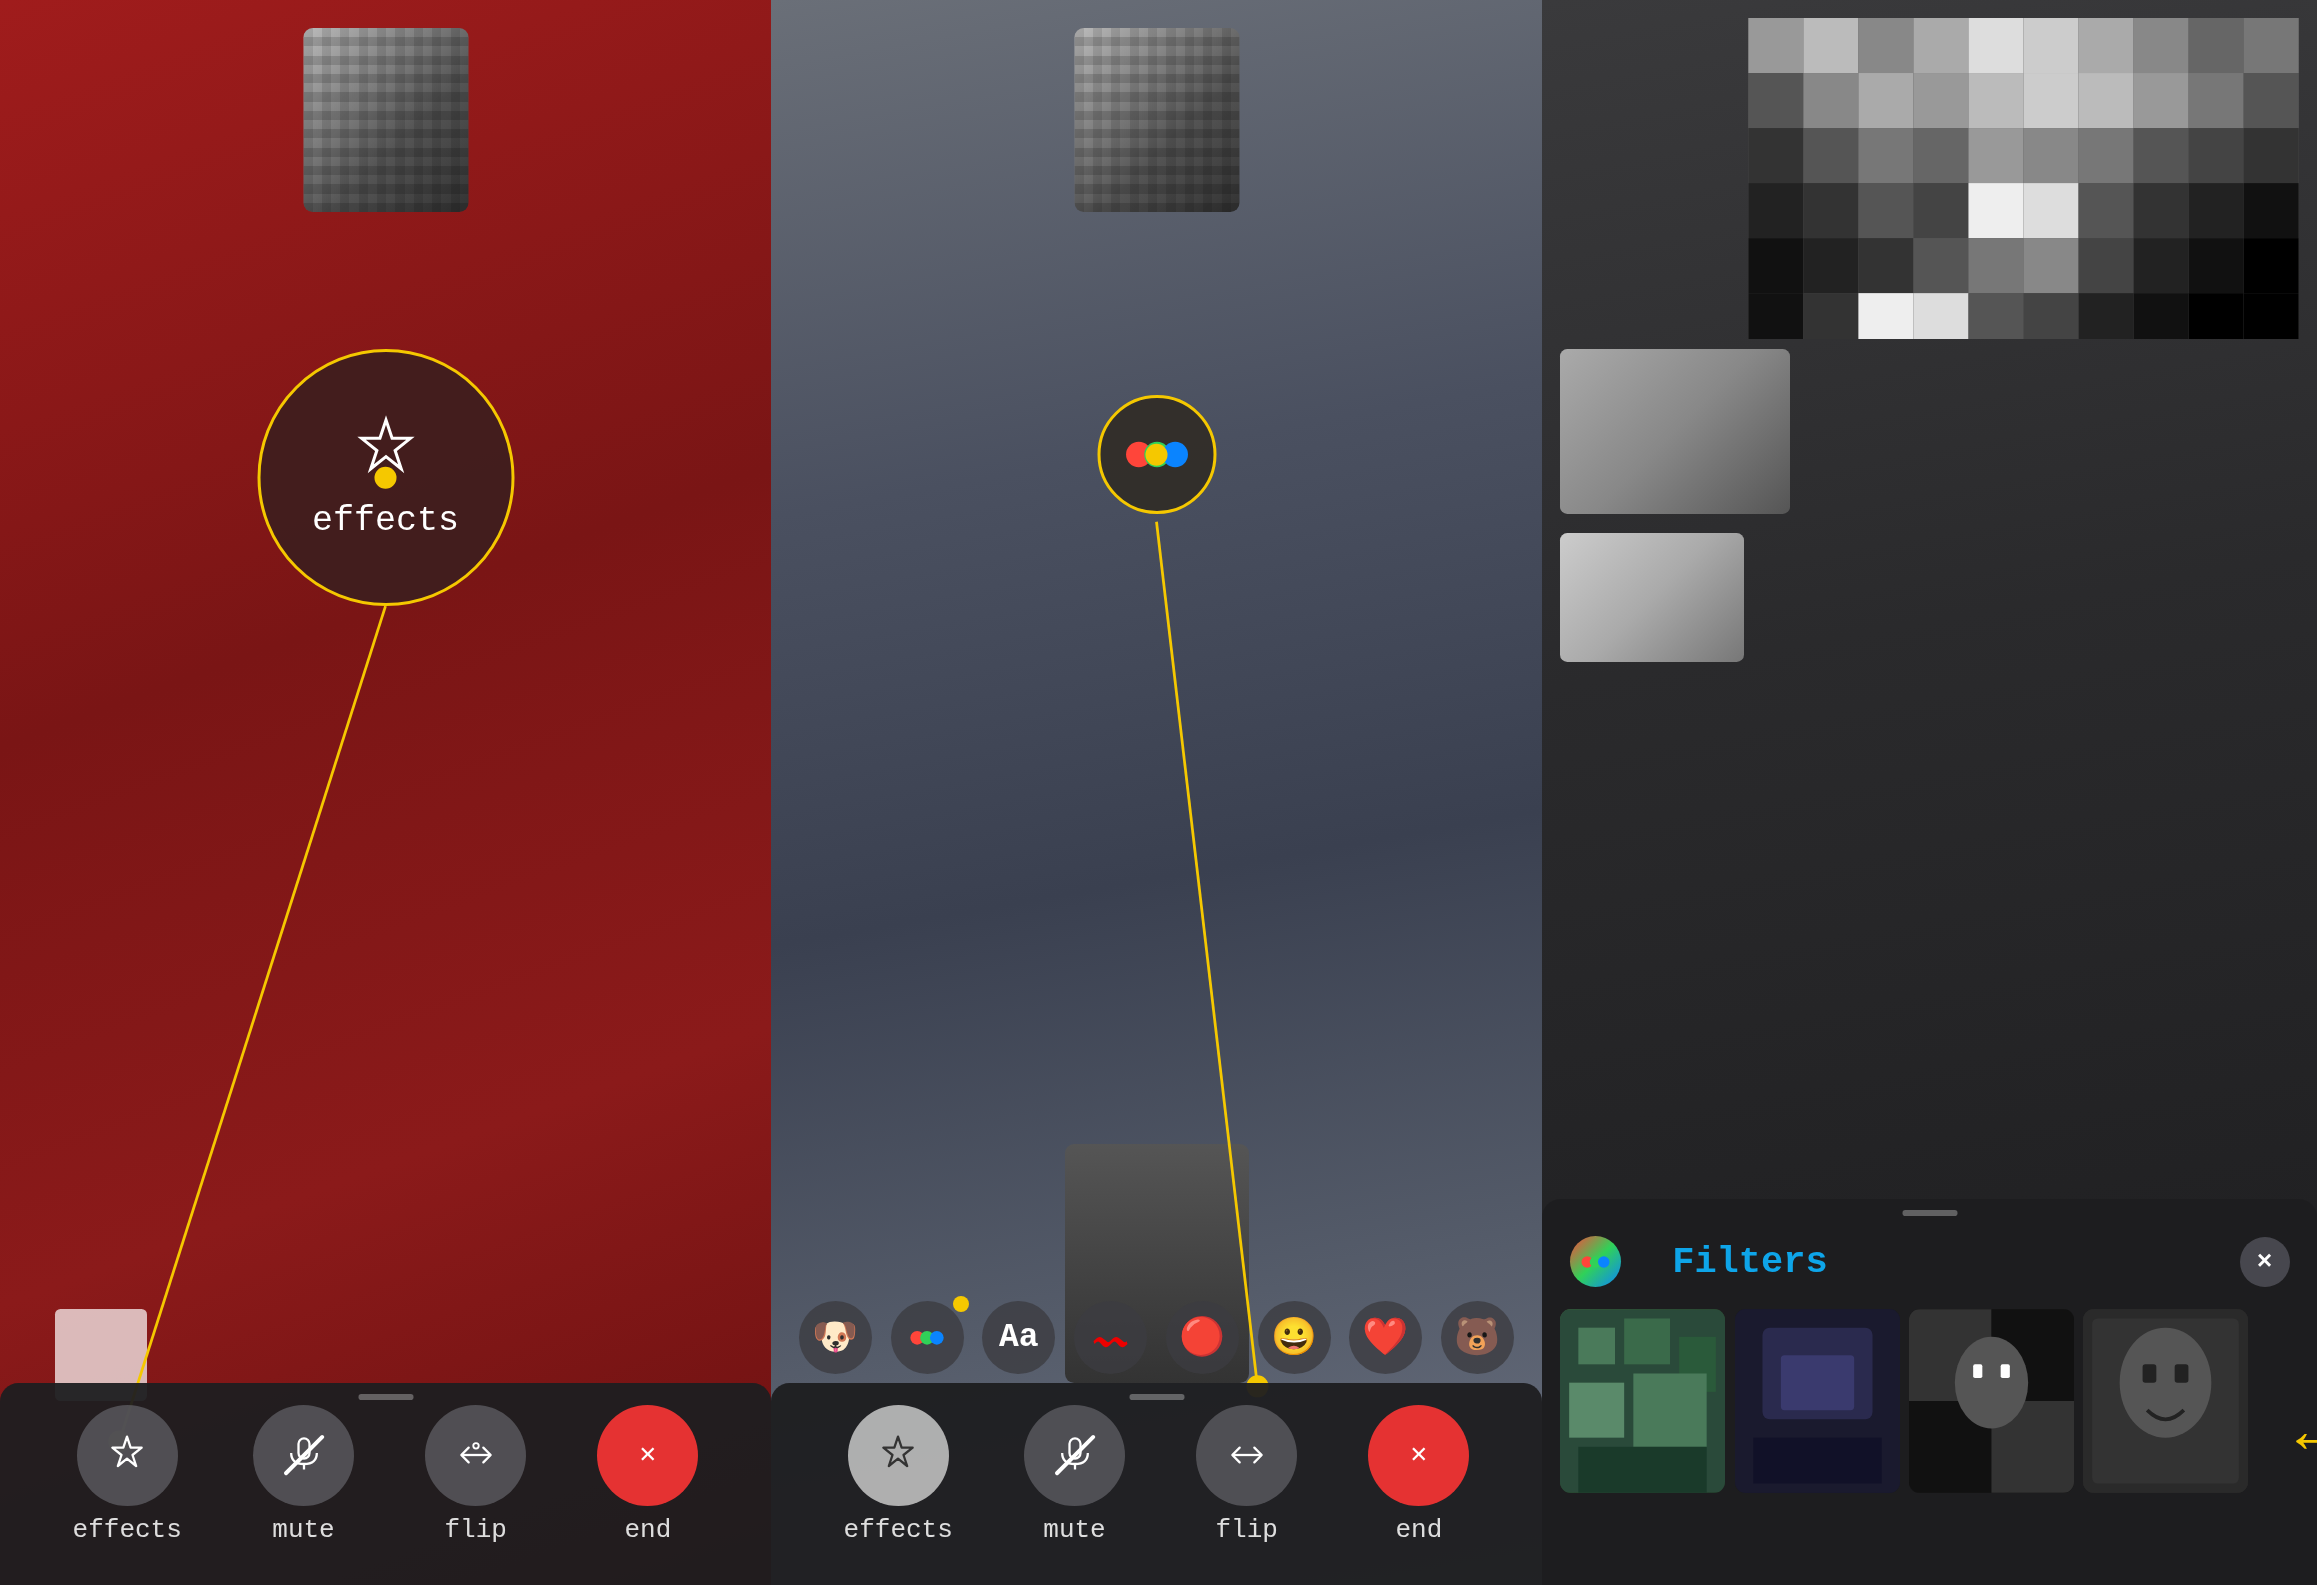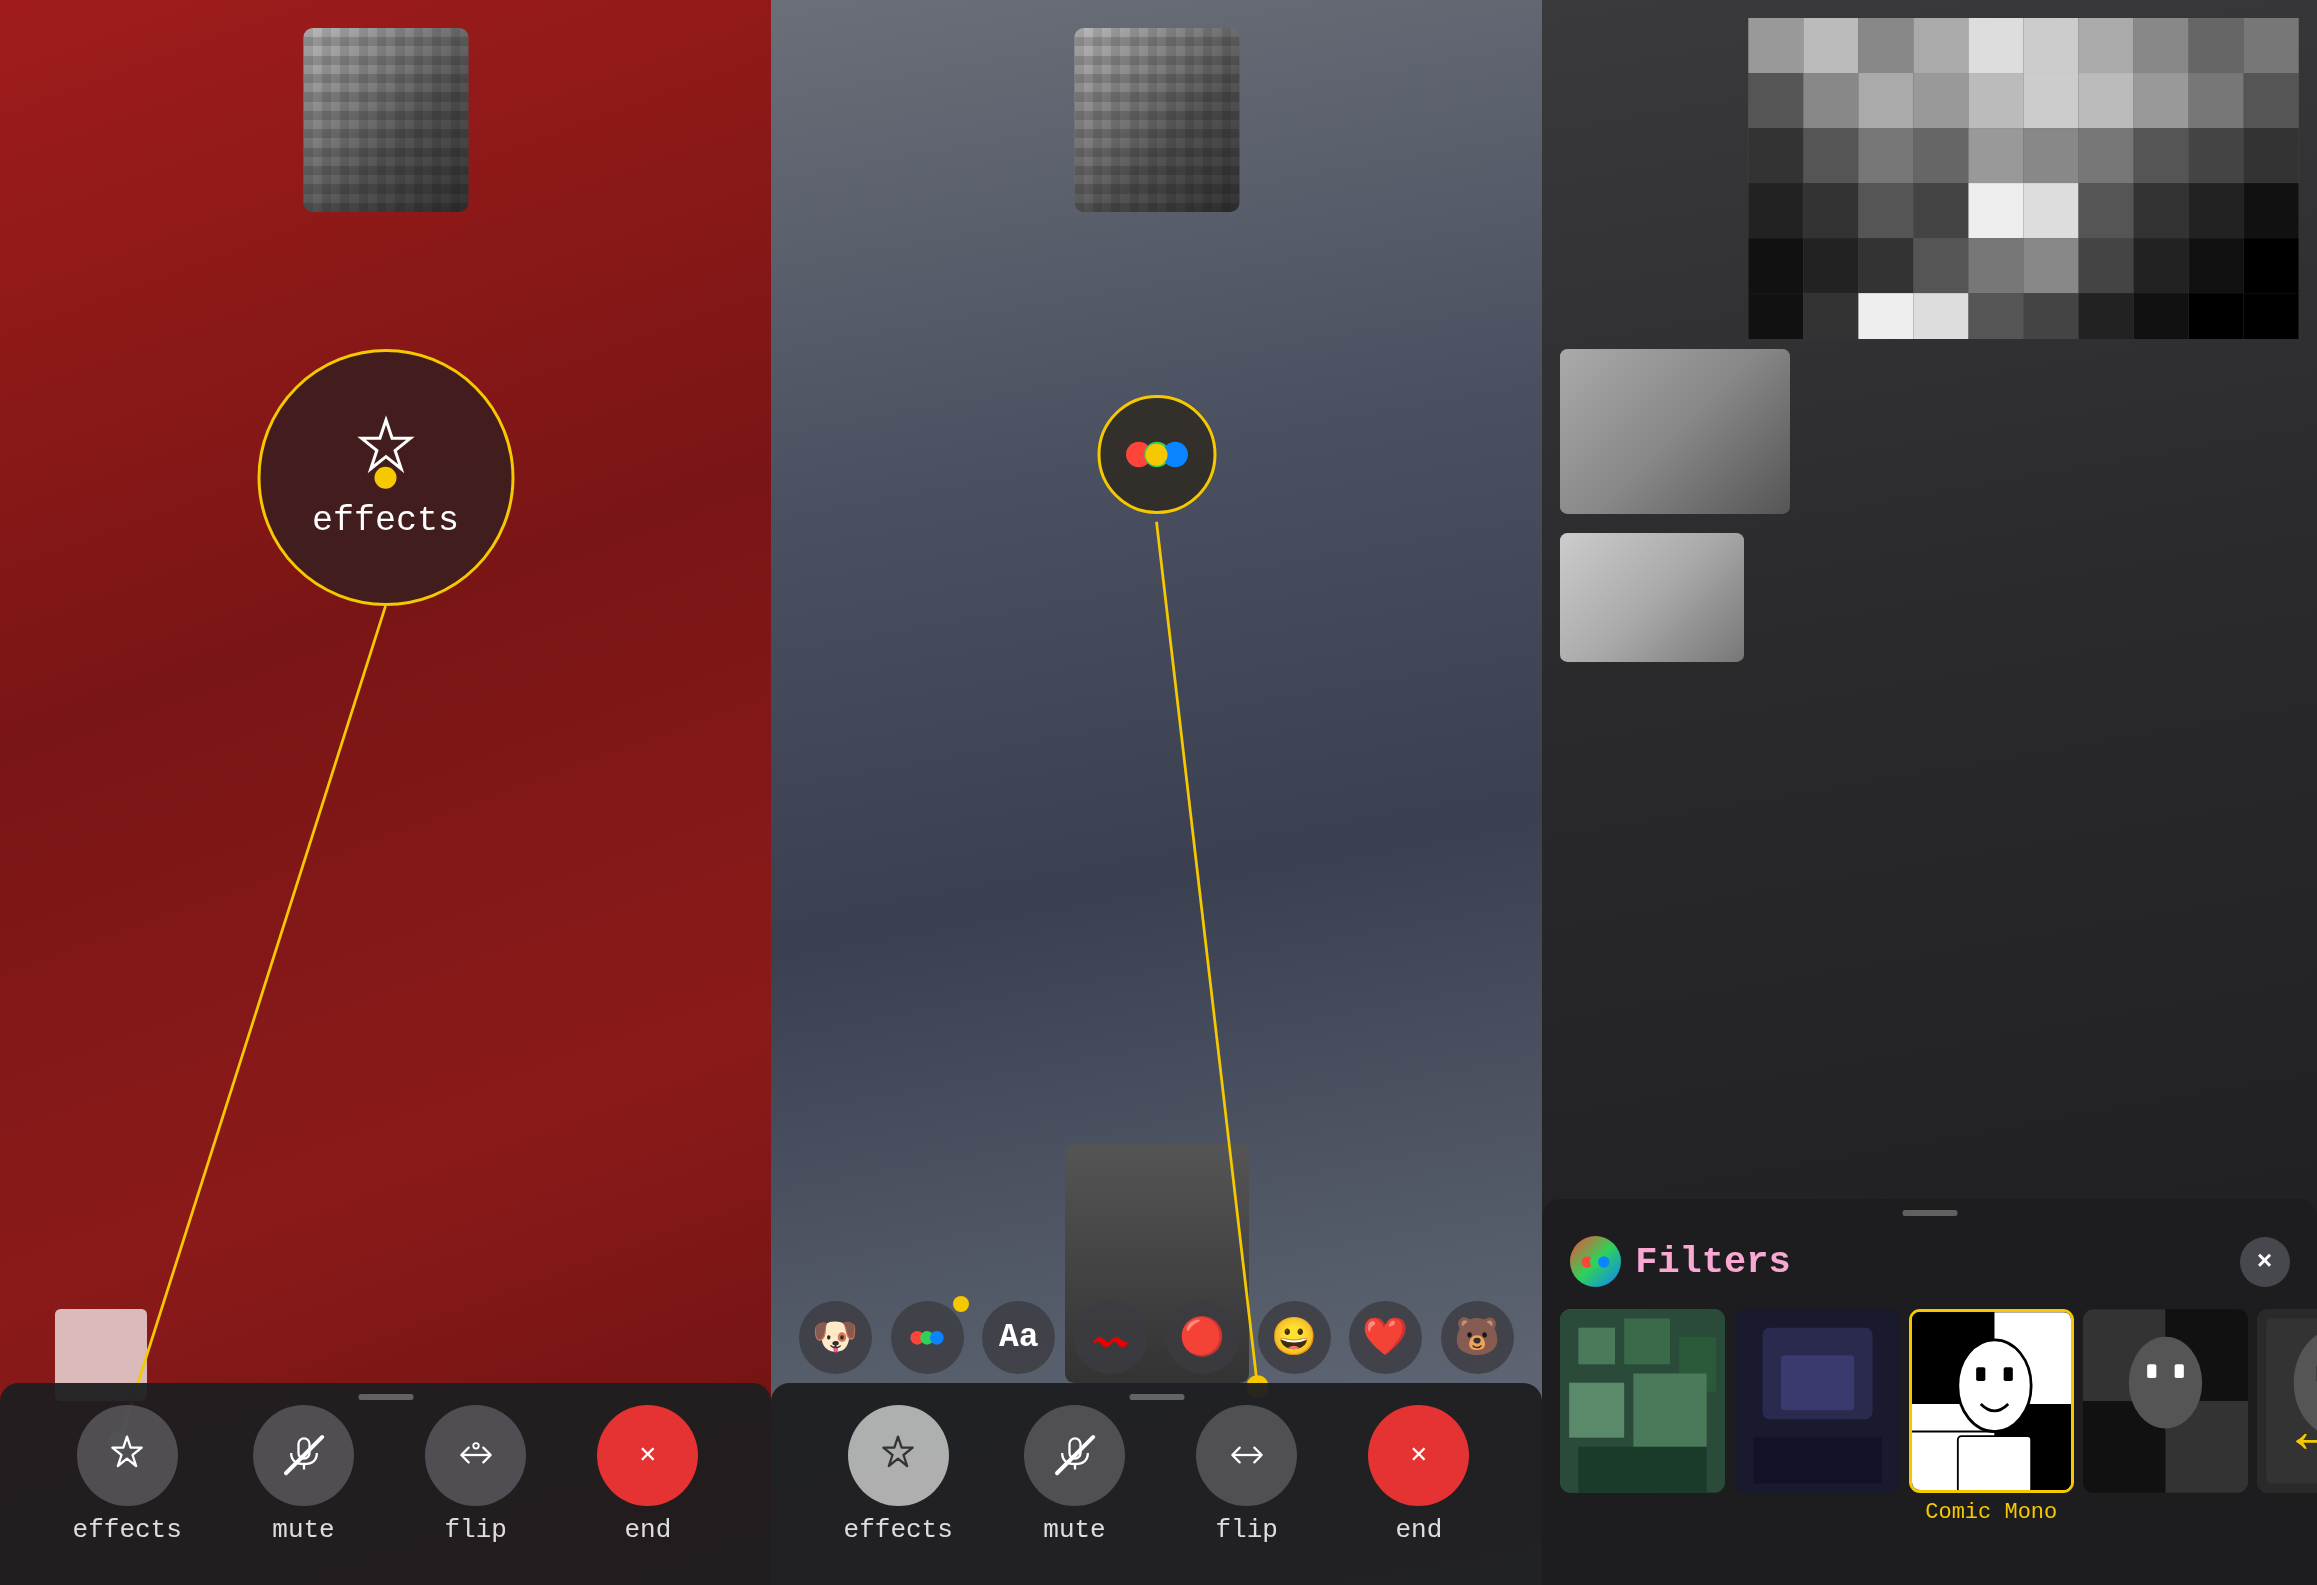--- a/index.html
+++ b/index.html
@@ -302,24 +302,25 @@
     .filters-icon-circle {
       width: 51px;
       height: 51px;
       border-radius: 50%;
       background: linear-gradient(135deg, #ff453a, #30d158, #0a84ff);
       display: flex;
       align-items: center;
       justify-content: center;
     }
     .filters-title {
-      color: #f9a8d4;
+      color: #0ea5e9;
       font-size: 37px;
       font-weight: 600;
       flex: 1;
+      margin-left: 37px;
     }
     .close-btn {
       width: 50px;
       height: 50px;
       border-radius: 50%;
       background: rgba(100,100,110,0.6);
       display: flex;
       align-items: center;
       justify-content: center;
       color: white;
@@ -648,45 +649,20 @@
         <div class="filter-thumb" style="background:#1a1a2e;">
           <svg width="165" height="184" viewBox="0 0 180 200">
             <rect width="180" height="200" fill="#1a1a2e"></rect>
             <rect x="30" y="20" width="120" height="100" fill="#2a2a4e" rx="8"></rect>
             <rect x="50" y="50" width="80" height="60" fill="#3a3a6e" rx="4"></rect>
             <rect x="20" y="140" width="140" height="50" fill="#111128"></rect>
           </svg>
         </div>
       </div>
 
-      <div style="position:relative;flex-shrink:0;">
-        <div class="filter-thumb selected" style="background:#111;">
-          <svg width="165" height="184" viewBox="0 0 180 200">
-            <rect width="180" height="200" fill="#111"></rect>
-
-            <rect x="0" y="0" width="90" height="100" fill="#000"></rect>
-            <rect x="90" y="0" width="90" height="100" fill="#fff"></rect>
-            <rect x="0" y="100" width="90" height="100" fill="#fff"></rect>
-            <rect x="90" y="100" width="90" height="100" fill="#000"></rect>
-
-            <ellipse cx="90" cy="80" rx="40" ry="50" fill="#fff" stroke="#000" stroke-width="3"></ellipse>
-            <rect x="70" y="60" width="10" height="15" fill="#000" rx="2"></rect>
-            <rect x="100" y="60" width="10" height="15" fill="#000" rx="2"></rect>
-            <path d="M 75 100 Q 90 115 105 100" stroke="#000" stroke-width="3" fill="none"></path>
-
-            <rect x="50" y="135" width="80" height="65" fill="#fff" stroke="#000" stroke-width="2" rx="4"></rect>
-
-            <line x1="0" y1="130" x2="180" y2="130" stroke="#000" stroke-width="2"></line>
-          </svg>
-        </div>
-
-        <div style="text-align:center;margin-top:7.3px;">
-          <span style="color:#f5c800;font-size:22px;">Comic Mono</span>
-        </div>
-      </div>
 
       <div style="position:relative;flex-shrink:0;">
         <div class="filter-thumb" style="background:#1a1a1a;">
           <svg width="165" height="184" viewBox="0 0 180 200">
             <rect width="180" height="200" fill="#1a1a1a"></rect>
             <rect x="0" y="0" width="90" height="100" fill="#333"></rect>
             <rect x="90" y="0" width="90" height="100" fill="#111"></rect>
             <rect x="0" y="100" width="90" height="100" fill="#111"></rect>
             <rect x="90" y="100" width="90" height="100" fill="#333"></rect>
             <ellipse cx="90" cy="80" rx="40" ry="50" fill="#555"></ellipse>

